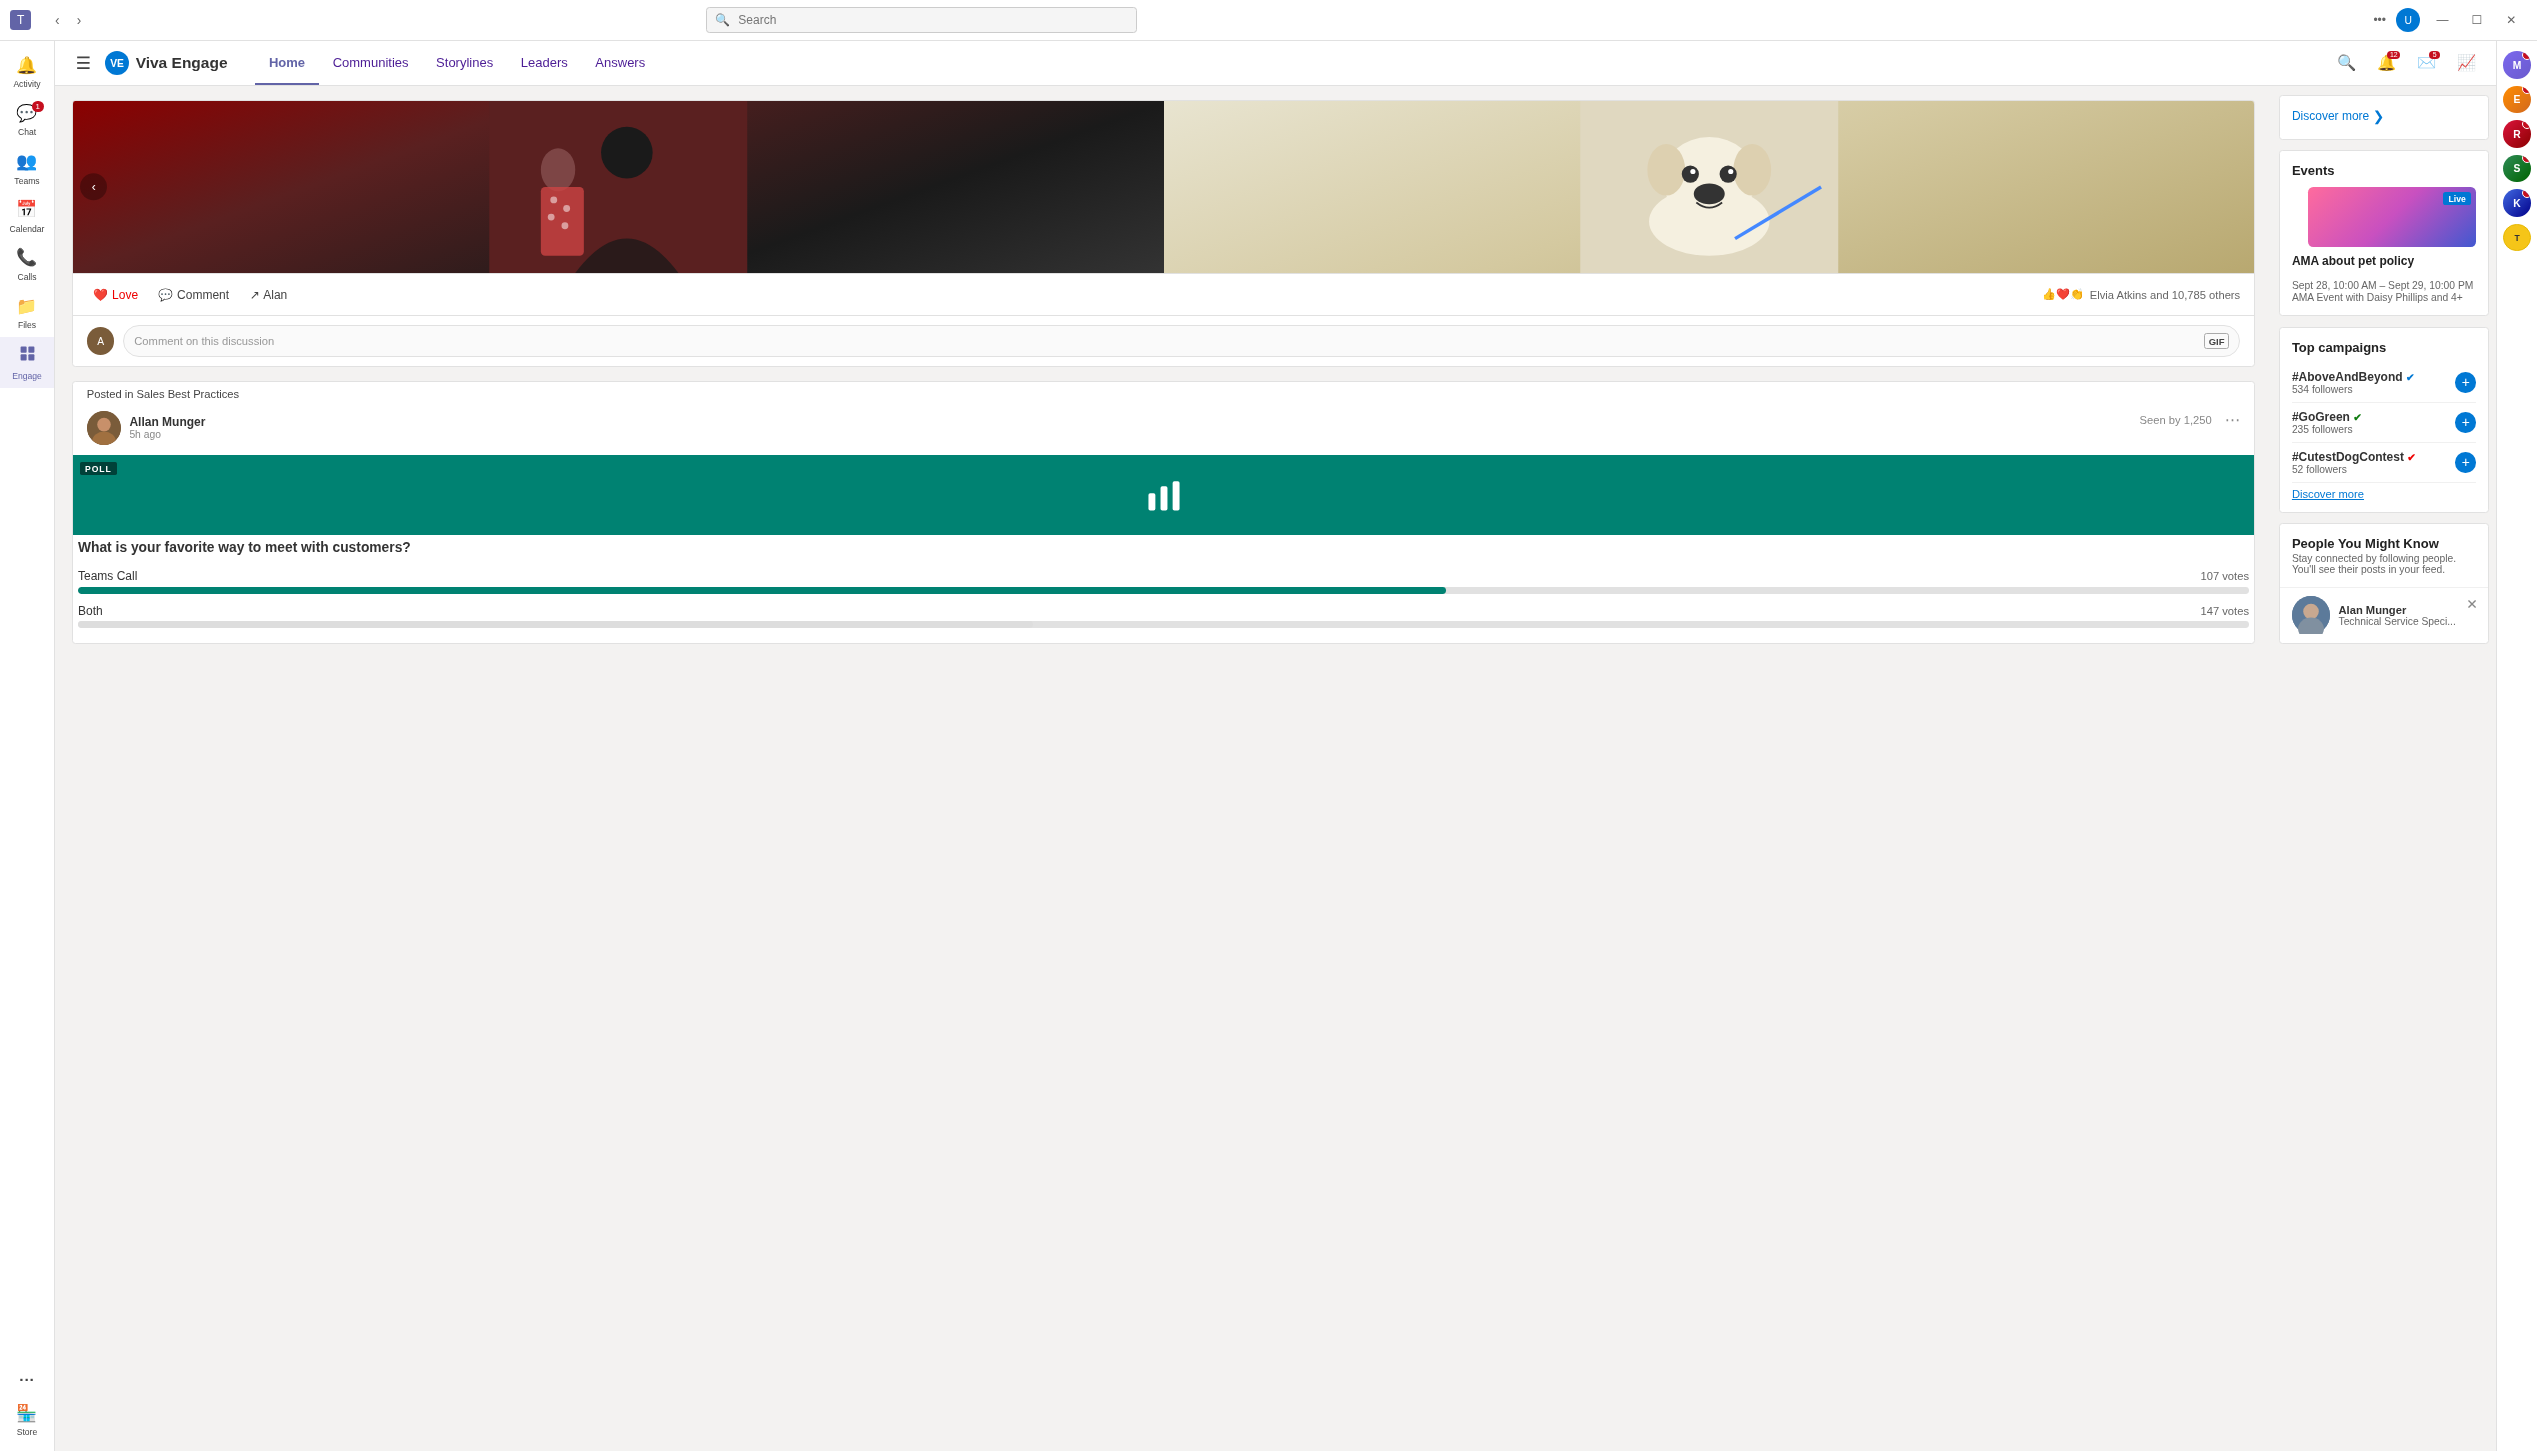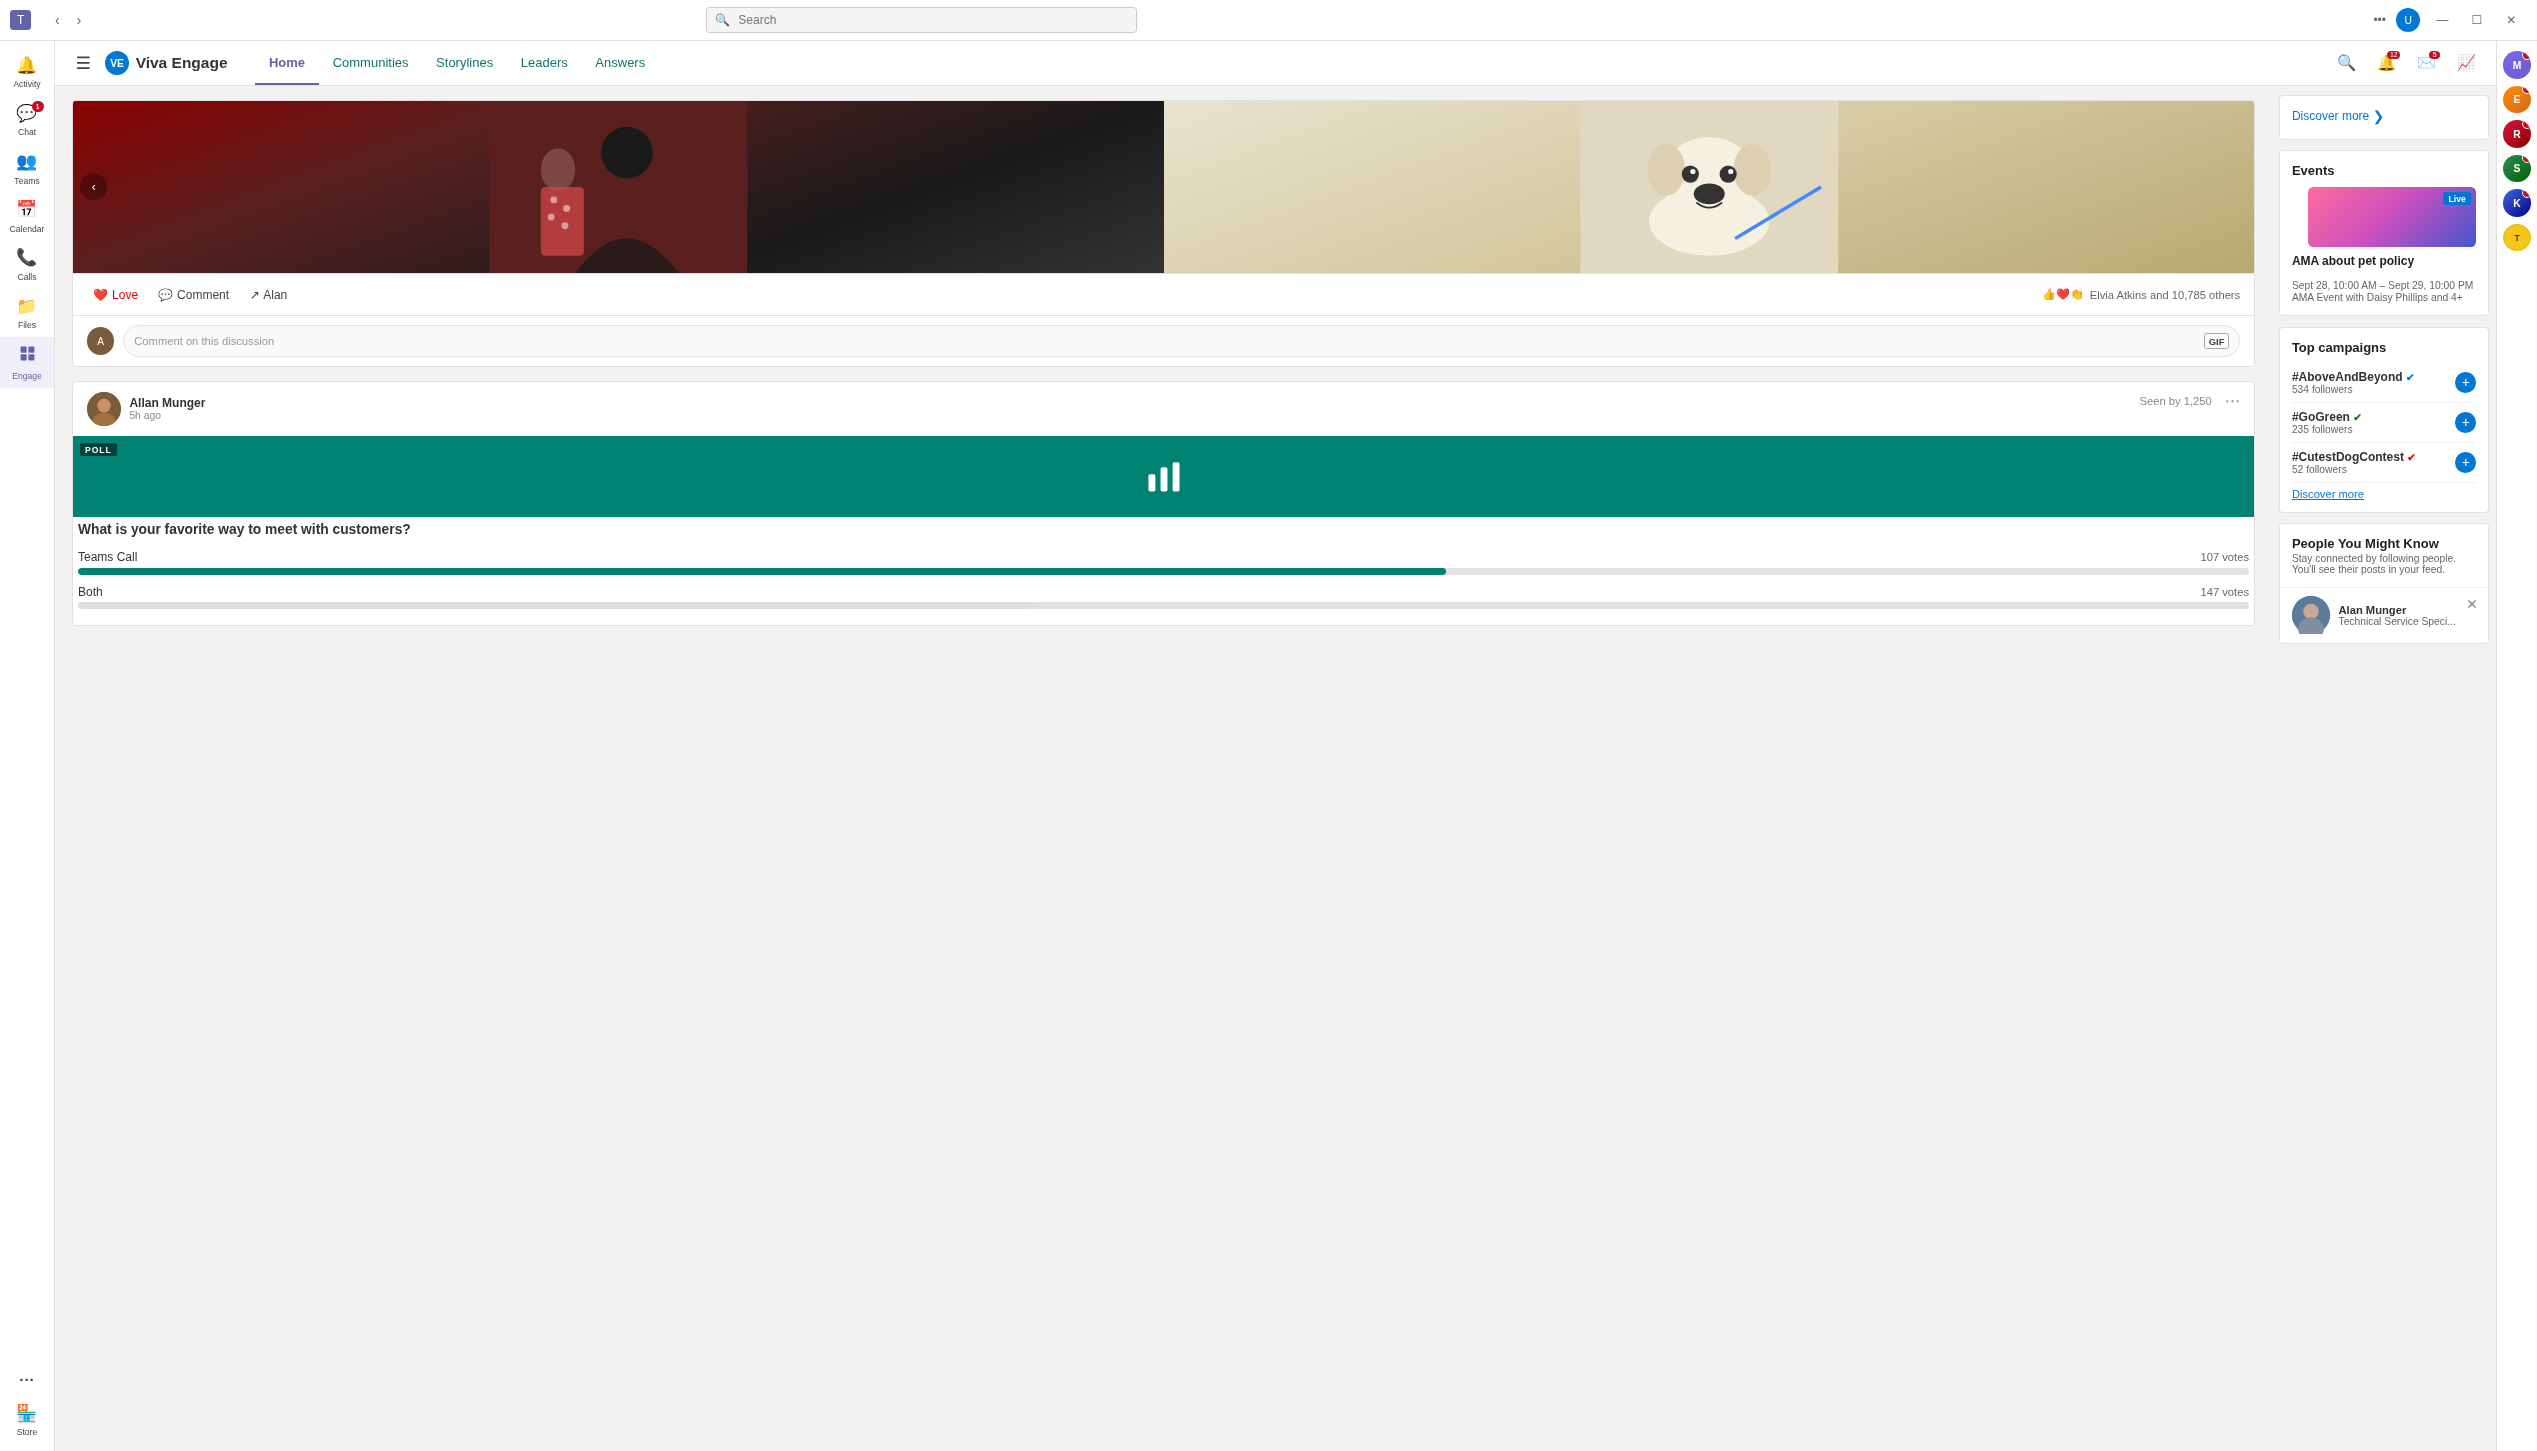--- a/index.html
+++ b/index.html
@@ -52,21 +52,21 @@
 
     
     .topnav {
       background: #fff; display: flex; align-items: center; padding: 0 20.7px;
       border-bottom: 0.9px solid #e1e1e1; height: 45px; gap: 0;
     }
     .topnav-logo { display: flex; align-items: center; gap: 6.9px; margin-right: 27.6px; }
     .topnav-logo .logo-icon { width: 24px; height: 24px; }
     .topnav-logo .logo-text { font-size: 15.5px; font-weight: 600; color: #333; }
     .topnav-item {
-      padding: 13.8px 13.8px; cursor: pointer; color: #0f766e; font-size: 13px;
+      padding: 13.8px 13.8px; cursor: pointer; color: #4c1d95; font-size: 13px;
       border-bottom: 2.6px solid transparent; display: flex; align-items: center; height: 100%;
     }
     .topnav-item.active { color: #6264a7; border-bottom-color: #6264a7; font-weight: 600; }
     .topnav-right { margin-left: auto; display: flex; gap: 10.3px; align-items: center; }
     .topnav-right button { background: none; border: none; cursor: pointer; font-size: 15.5px; color: #444; padding: 5.2px; position: relative; }
     .notif-badge {
       position: absolute; top: 1.7px; right: 1.7px;
       background: #c50f1f; color: #fff; border-radius: 8.6px;
       font-size: 6.9px; padding: 0.9px 2.6px; min-width: 11.2px; text-align: center;
     }
@@ -359,20 +359,25 @@
         <div class="comment-box">
           <div class="comment-avatar">A</div>
           <div class="comment-input">
             <span style="color:#999;font-size:11.2px;">Comment on this discussion</span>
             <span class="gif-btn">GIF</span>
           </div>
         </div>
       </div>
 
       <div class="post-card poll-post-wrap">
+        <div class="posted-in">
+          <span>Posted in</span>
+          <span> </span>
+          <span class="community">Sales Best Practices</span>
+        </div>
         <div class="poll-post-header">
           <div class="poll-post-author">
             <div class="author-avatar">
               <svg width="34" height="34" viewBox="0 0 40 40">
                   <circle cx="20" cy="20" r="20" fill="#7a5c3a"></circle>
                   <ellipse cx="20" cy="16" rx="8" ry="8" fill="#c8906a"></ellipse>
                   <ellipse cx="20" cy="36" rx="14" ry="12" fill="#a07040"></ellipse>
                 </svg>
             </div>
             <div class="author-info">

